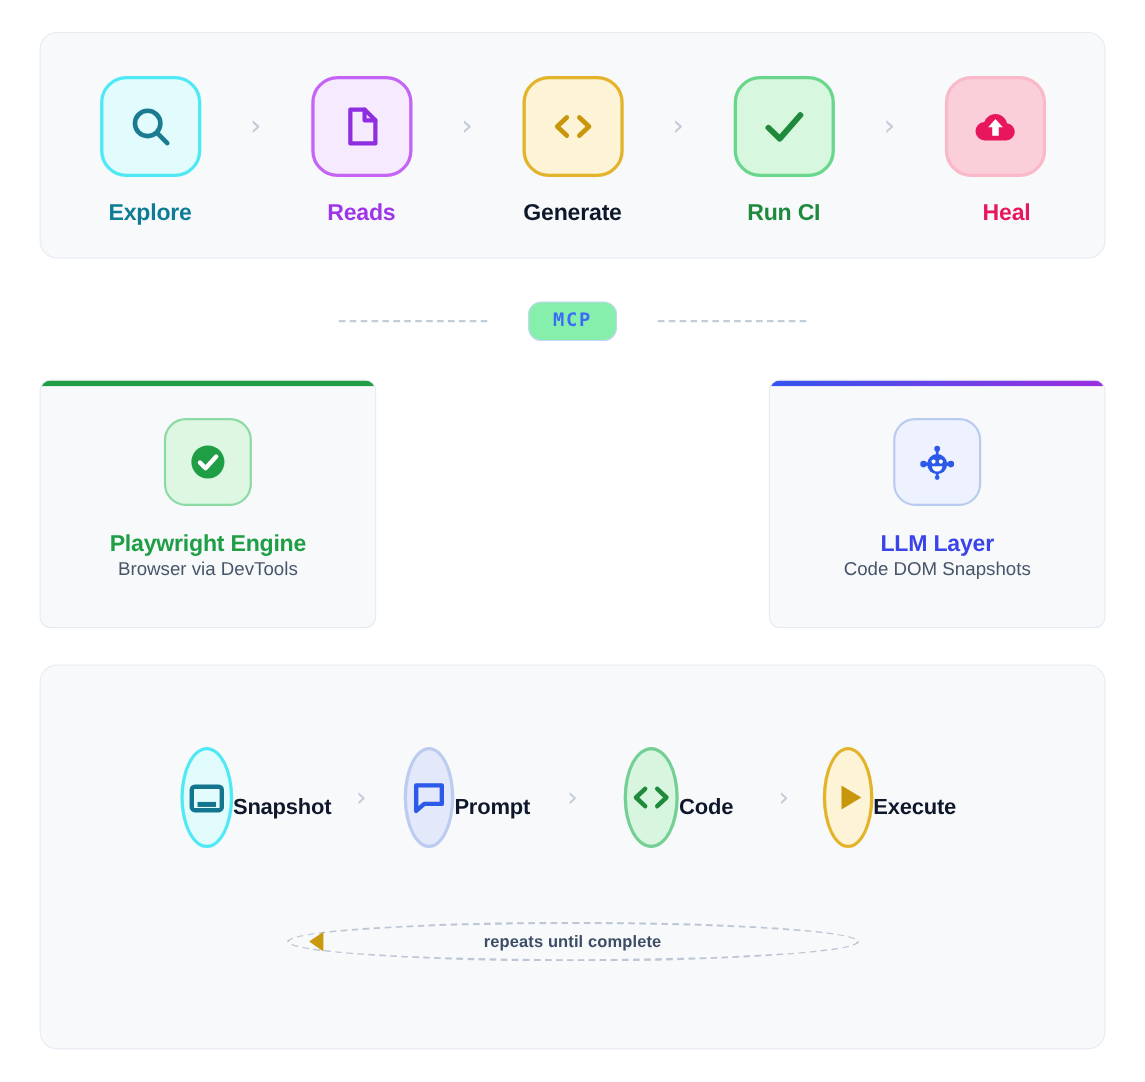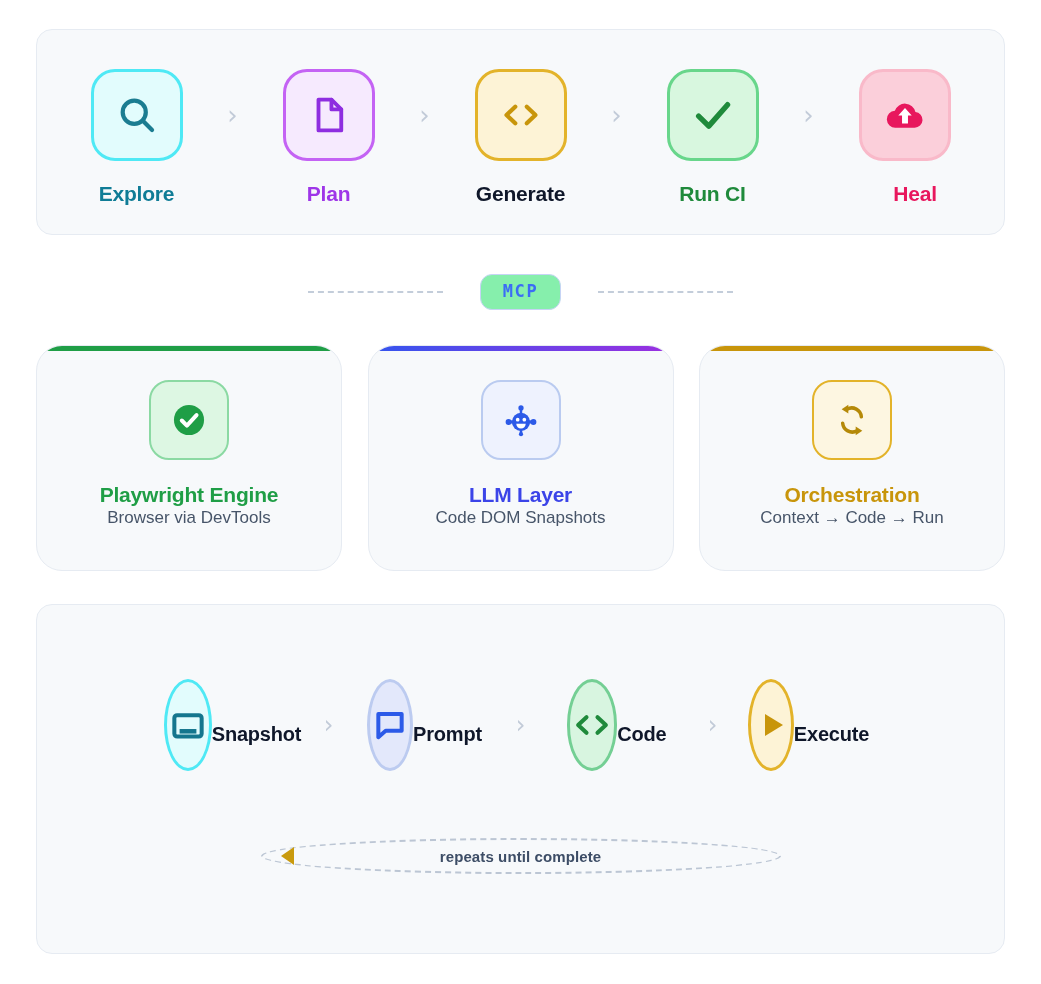--- a/index.html
+++ b/index.html
@@ -121,21 +121,21 @@
     width: 969px; height: 226px;
     display: flex;
     justify-content: space-between;
   }
   .layer-card {
     position: relative;
     width: 306px;
     height: 226px;
     background: #f7f9fb;
     border: 1px solid #e6ebf2;
-    border-radius: 26px;
+    border-radius: 10px;
     box-sizing: border-box;
     display: flex;
     flex-direction: column;
     align-items: center;
     overflow: hidden;
   }
   .layer-topbar {
     position: absolute;
     left: 0; top: 0;
     width: 100%;
@@ -280,21 +280,21 @@
 
       <div class="pipe-step">
         <div class="pipe-tile" style="background:#f6eafe;border-color:#c463f4;">
           <span>
             <svg width="42" height="42" viewBox="0 0 24 24" fill="none" stroke="#8e2ee0" stroke-width="2.2" stroke-linejoin="round" stroke-linecap="round">
               <path d="M6 3.2h7.4L19 8.8V20.8H6z"></path>
               <path d="M13.4 3.2v5.6H19"></path>
             </svg>
           </span>
         </div>
-        <div class="pipe-label" style="color:#9e36e8;">Plan</div>
+        <div class="pipe-label" style="color:#9e36e8;">Reads</div>
       </div>
 
       <div class="chev">›</div>
 
       <div class="pipe-step">
         <div class="pipe-tile" style="background:#fdf3d6;border-color:#e3b32a;">
           <span>
             <svg width="46" height="46" viewBox="0 0 28 24" fill="none" stroke="#c8950b" stroke-width="2.6" stroke-linecap="round" stroke-linejoin="round">
               <polyline points="10.5,7 5.2,12 10.5,17"></polyline>
               <polyline points="17.5,7 22.8,12 17.5,17"></polyline>
@@ -375,37 +375,20 @@
             <circle cx="10.1" cy="11.8" r="1.05" fill="#ffffff"></circle>
             <circle cx="13.9" cy="11.8" r="1.05" fill="#ffffff"></circle>
             <path d="M9.3 14.2h5.4a2.7 2.7 0 0 1-5.4 0z" fill="#ffffff"></path>
           </svg>
         </span>
       </div>
       <div class="layer-title" style="color:#3b44e8;">LLM Layer</div>
       <div class="layer-sub">Code DOM Snapshots</div>
     </div>
 
-    <div class="layer-card">
-      <div class="layer-topbar" style="background:#c8950b;"></div>
-      <div class="layer-tile" style="background:#fdf6e1;border-color:#e3b32a;">
-        <span>
-          <svg width="40" height="40" viewBox="0 0 24 24">
-            <g fill="none" stroke="#b58908" stroke-width="2.1" stroke-linecap="round">
-              <path d="M6.4 13.9a5.8 5.8 0 0 0 8.6 4.6"></path>
-              <path d="M17.6 10.1a5.8 5.8 0 0 0-8.6-4.6"></path>
-            </g>
-            <polygon points="9.8,2.9 9.8,8.1 5.8,5.5" fill="#b58908"></polygon>
-            <polygon points="14.2,21.1 14.2,15.9 18.2,18.5" fill="#b58908"></polygon>
-          </svg>
-        </span>
-      </div>
-      <div class="layer-title" style="color:#c8950b;">Orchestration</div>
-      <div class="layer-sub">Context → Code → Run</div>
-    </div>
 
   </div>
 
   <div class="panel" id="loop-panel">
 
     <div class="loop-row">
 
       <div class="loop-step">
         <div class="loop-circle" style="background:#e2fcfd;border-color:#4fe9f5;">
           <span>

